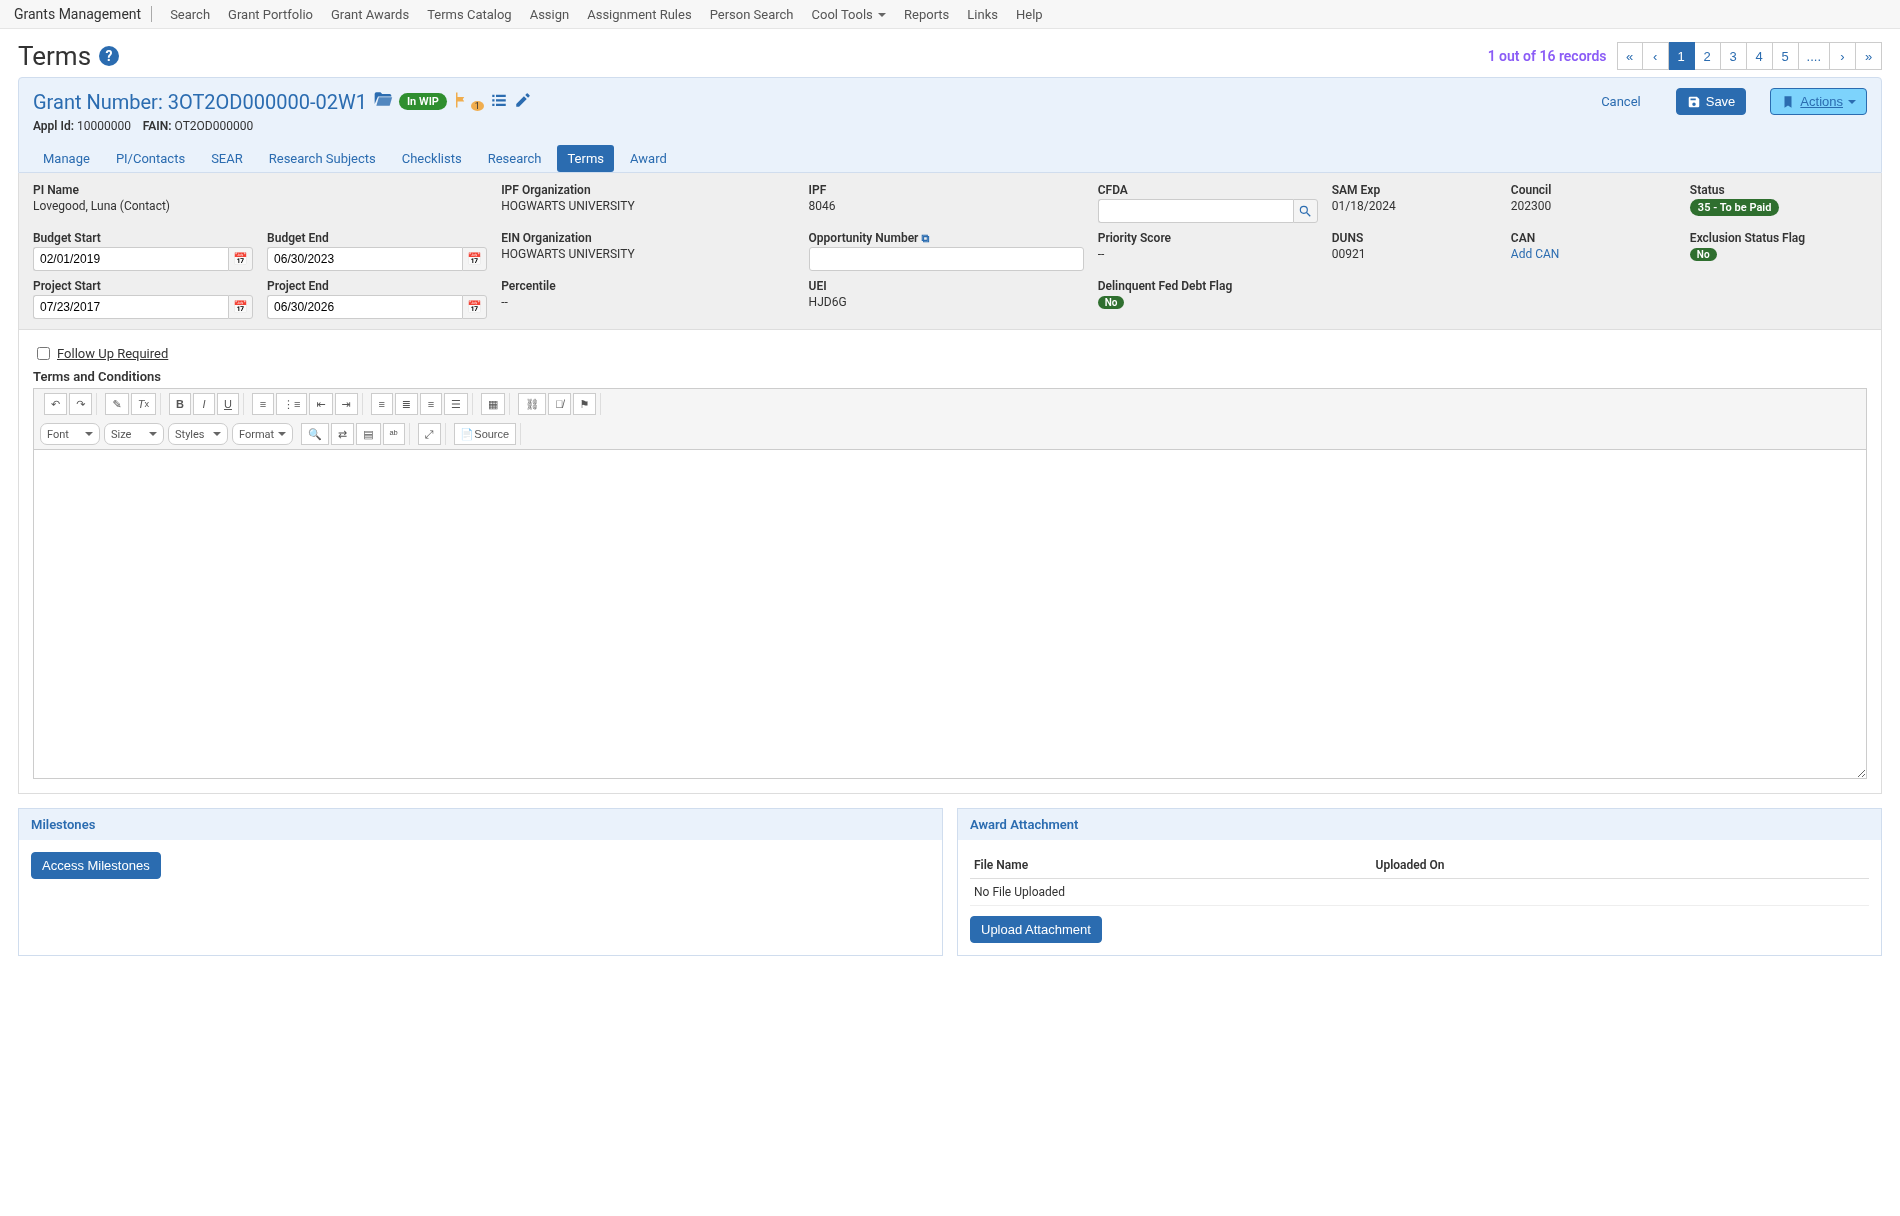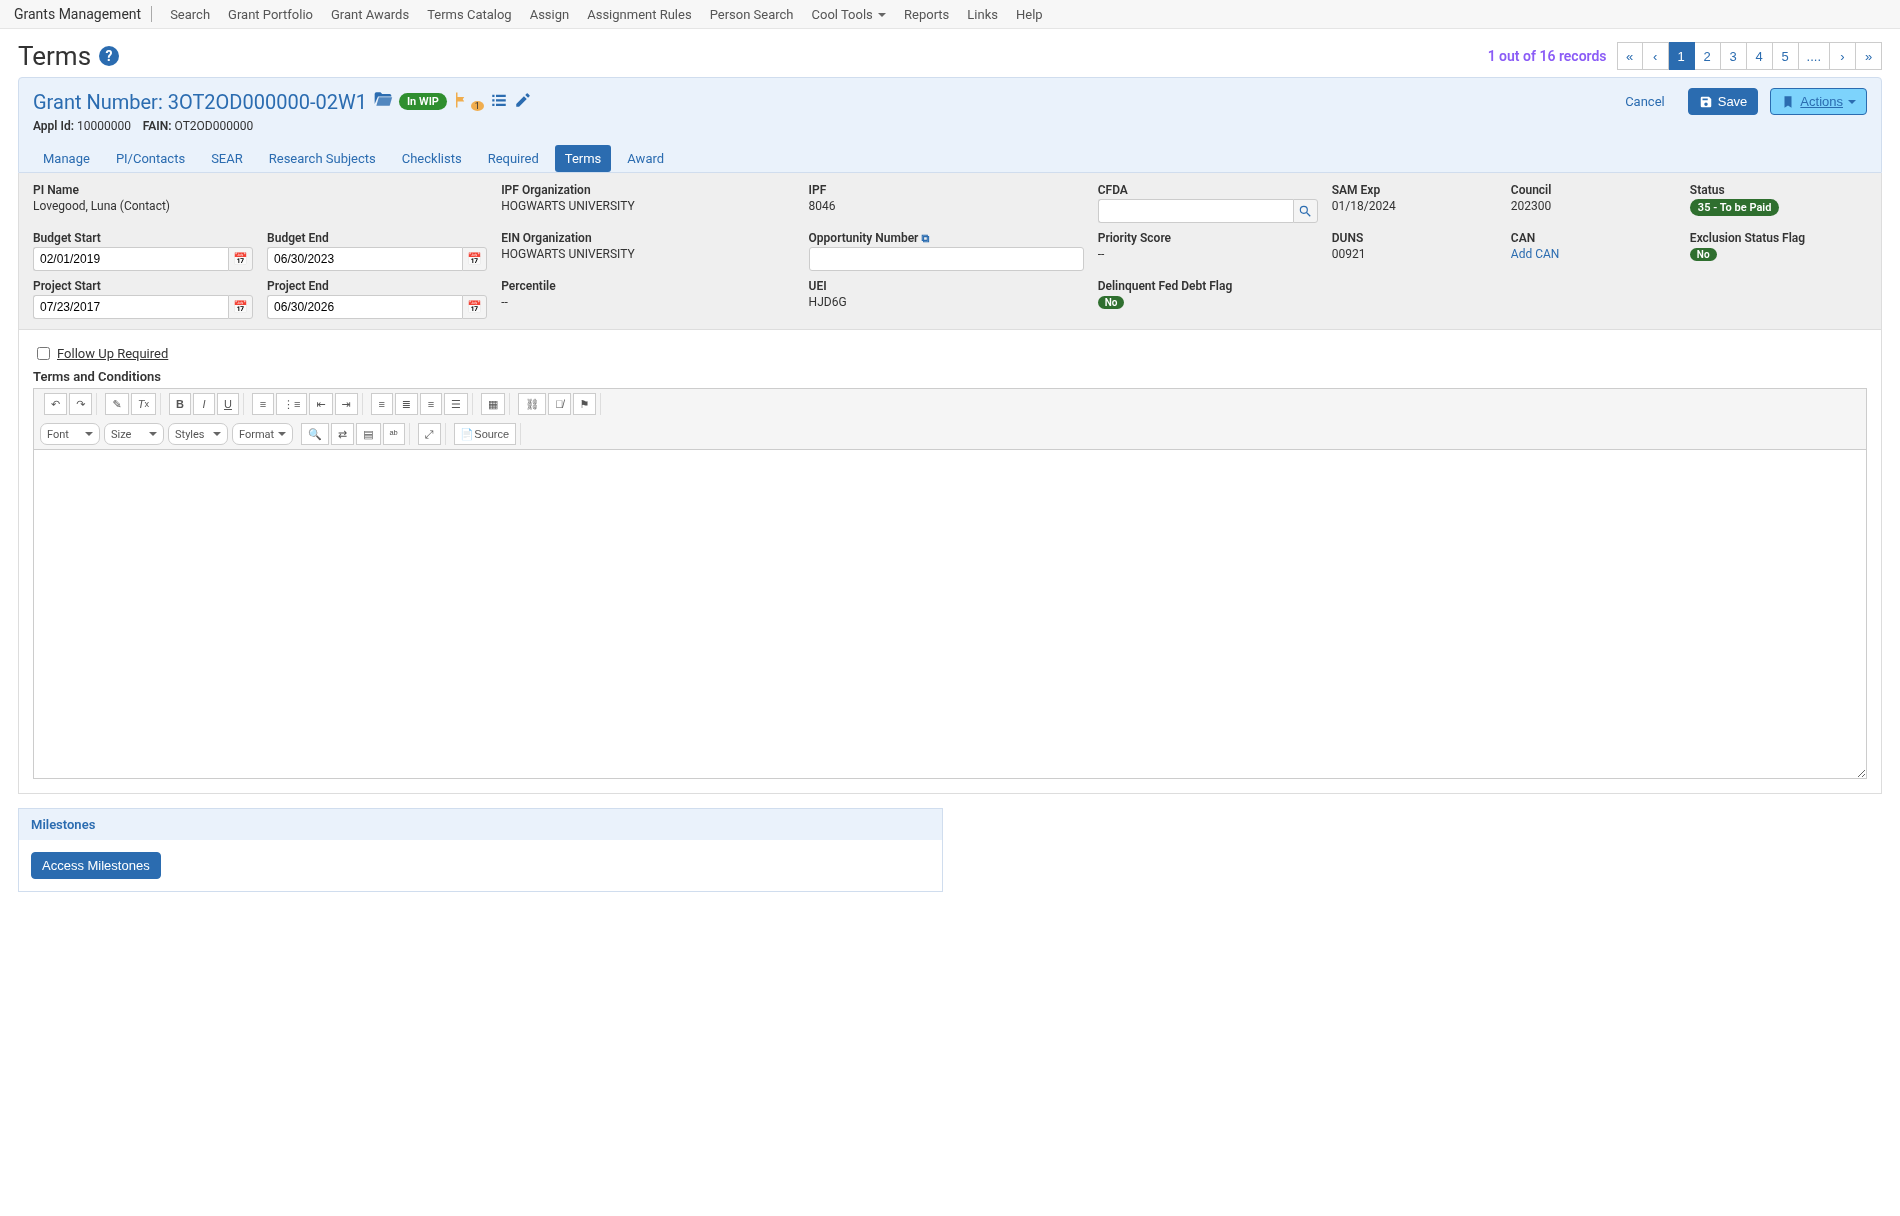--- a/index.html
+++ b/index.html
@@ -169,21 +169,21 @@
               <rect x="3" y="17" width="3" height="3"></rect>
               <rect x="8" y="17" width="13" height="3"></rect>
             </svg>
         </span>
         <span class="hdr-icon">
           <svg viewBox="0 0 24 24" width="18" height="18" fill="currentColor">
               <path d="M3 17.25V21h3.75L17 10.75l-3.75-3.75L3 17.25zM20.7 7.04a1 1 0 000-1.41l-2.34-2.34a1 1 0 00-1.41 0L15 5.25 18.75 9l1.95-1.96z"></path>
             </svg>
         </span>
       </div>
-      <div style="display:flex;gap:12px;align-items:center;">
+      <div style="display:flex;gap:24px;align-items:center;">
         <span class="btn btn-link">Cancel</span>
         <button class="btn btn-primary">
           <svg viewBox="0 0 24 24" width="14" height="14" fill="currentColor">
               <path d="M17 3H5a2 2 0 00-2 2v14a2 2 0 002 2h14a2 2 0 002-2V7l-4-4zM12 19a3 3 0 110-6 3 3 0 010 6zm3-10H6V6h9v3z"></path>
             </svg>
           <span>Save</span>
         </button>
         <button class="btn btn-outline">
           <svg viewBox="0 0 24 24" width="14" height="14" fill="currentColor">
               <path d="M6 2h12v20l-6-4-6 4V2z"></path>
@@ -197,21 +197,21 @@
       <b>Appl Id:</b> <span>10000000</span>
       &nbsp;&nbsp;
       <b>FAIN:</b> <span>OT2OD000000</span>
     </div>
     <div class="tabs">
       <a>Manage</a>
       <a>PI/Contacts</a>
       <a>SEAR</a>
       <a>Research Subjects</a>
       <a>Checklists</a>
-      <a>Required</a>
+      <a>Research</a>
       <a class="active">Terms</a>
       <a>Award</a>
     </div>
   </div>
 
   <div class="info-grid">
 
     <div class="field" style="grid-column: span 2;">
       <label>PI Name</label>
       <div class="val">Lovegood, Luna (Contact)</div>
@@ -408,14 +408,35 @@
     <div class="editor-area" contenteditable="true" style=""></div>
   </div>
 
   <div class="two-col">
     <div class="panel">
       <div class="panel-head">Milestones</div>
       <div class="panel-body">
         <button class="btn btn-primary">Access Milestones</button>
       </div>
     </div>
+    <div class="panel">
+      <div class="panel-head">Award Attachment</div>
+      <div class="panel-body">
+        <table>
+          <thead>
+            <tr>
+              <th>File Name</th>
+              <th>Uploaded On</th>
+            </tr>
+          </thead>
+          <tbody>
+            <tr>
+              <td colspan="2">No File Uploaded</td>
+            </tr>
+          </tbody>
+        </table>
+        <div style="margin-top:10px;">
+          <button class="btn btn-primary">Upload Attachment</button>
+        </div>
+      </div>
+    </div>
   </div>
 </div>
 
 </body></html>

